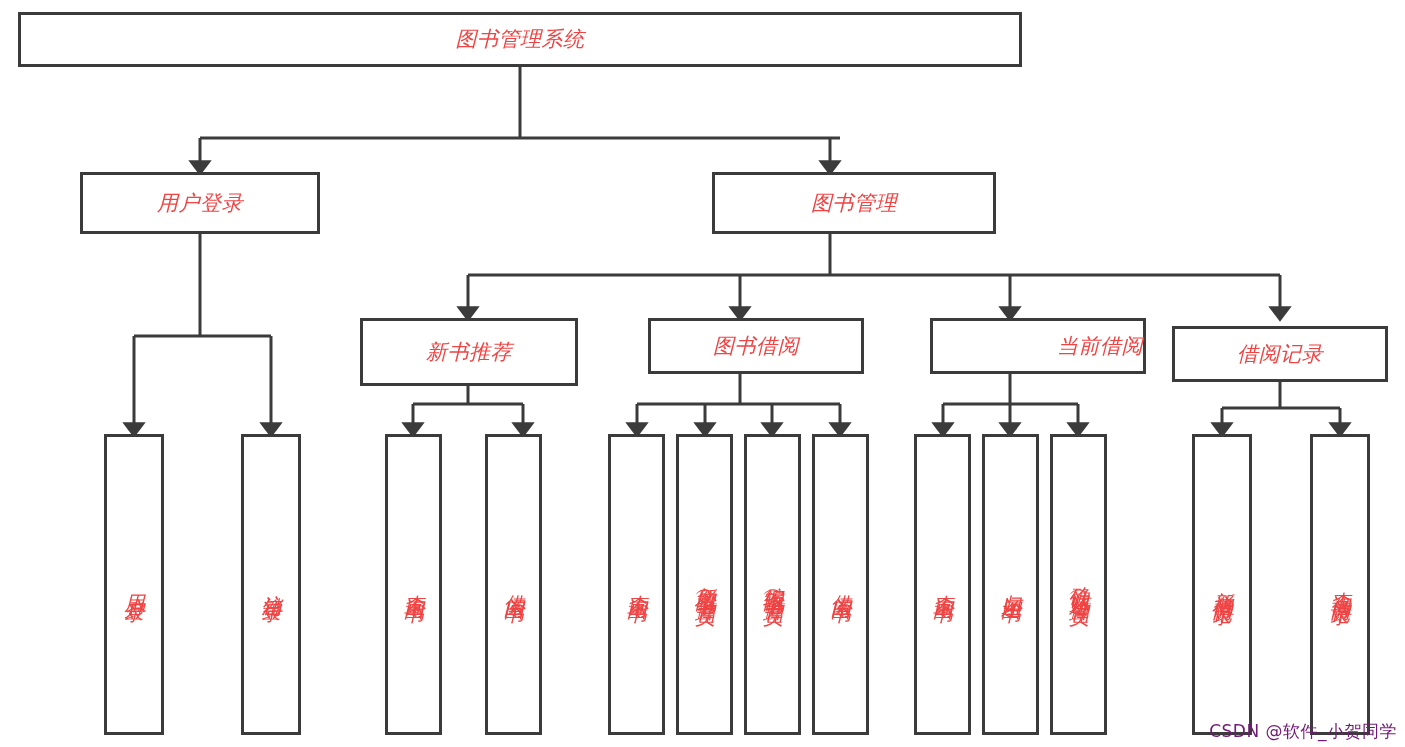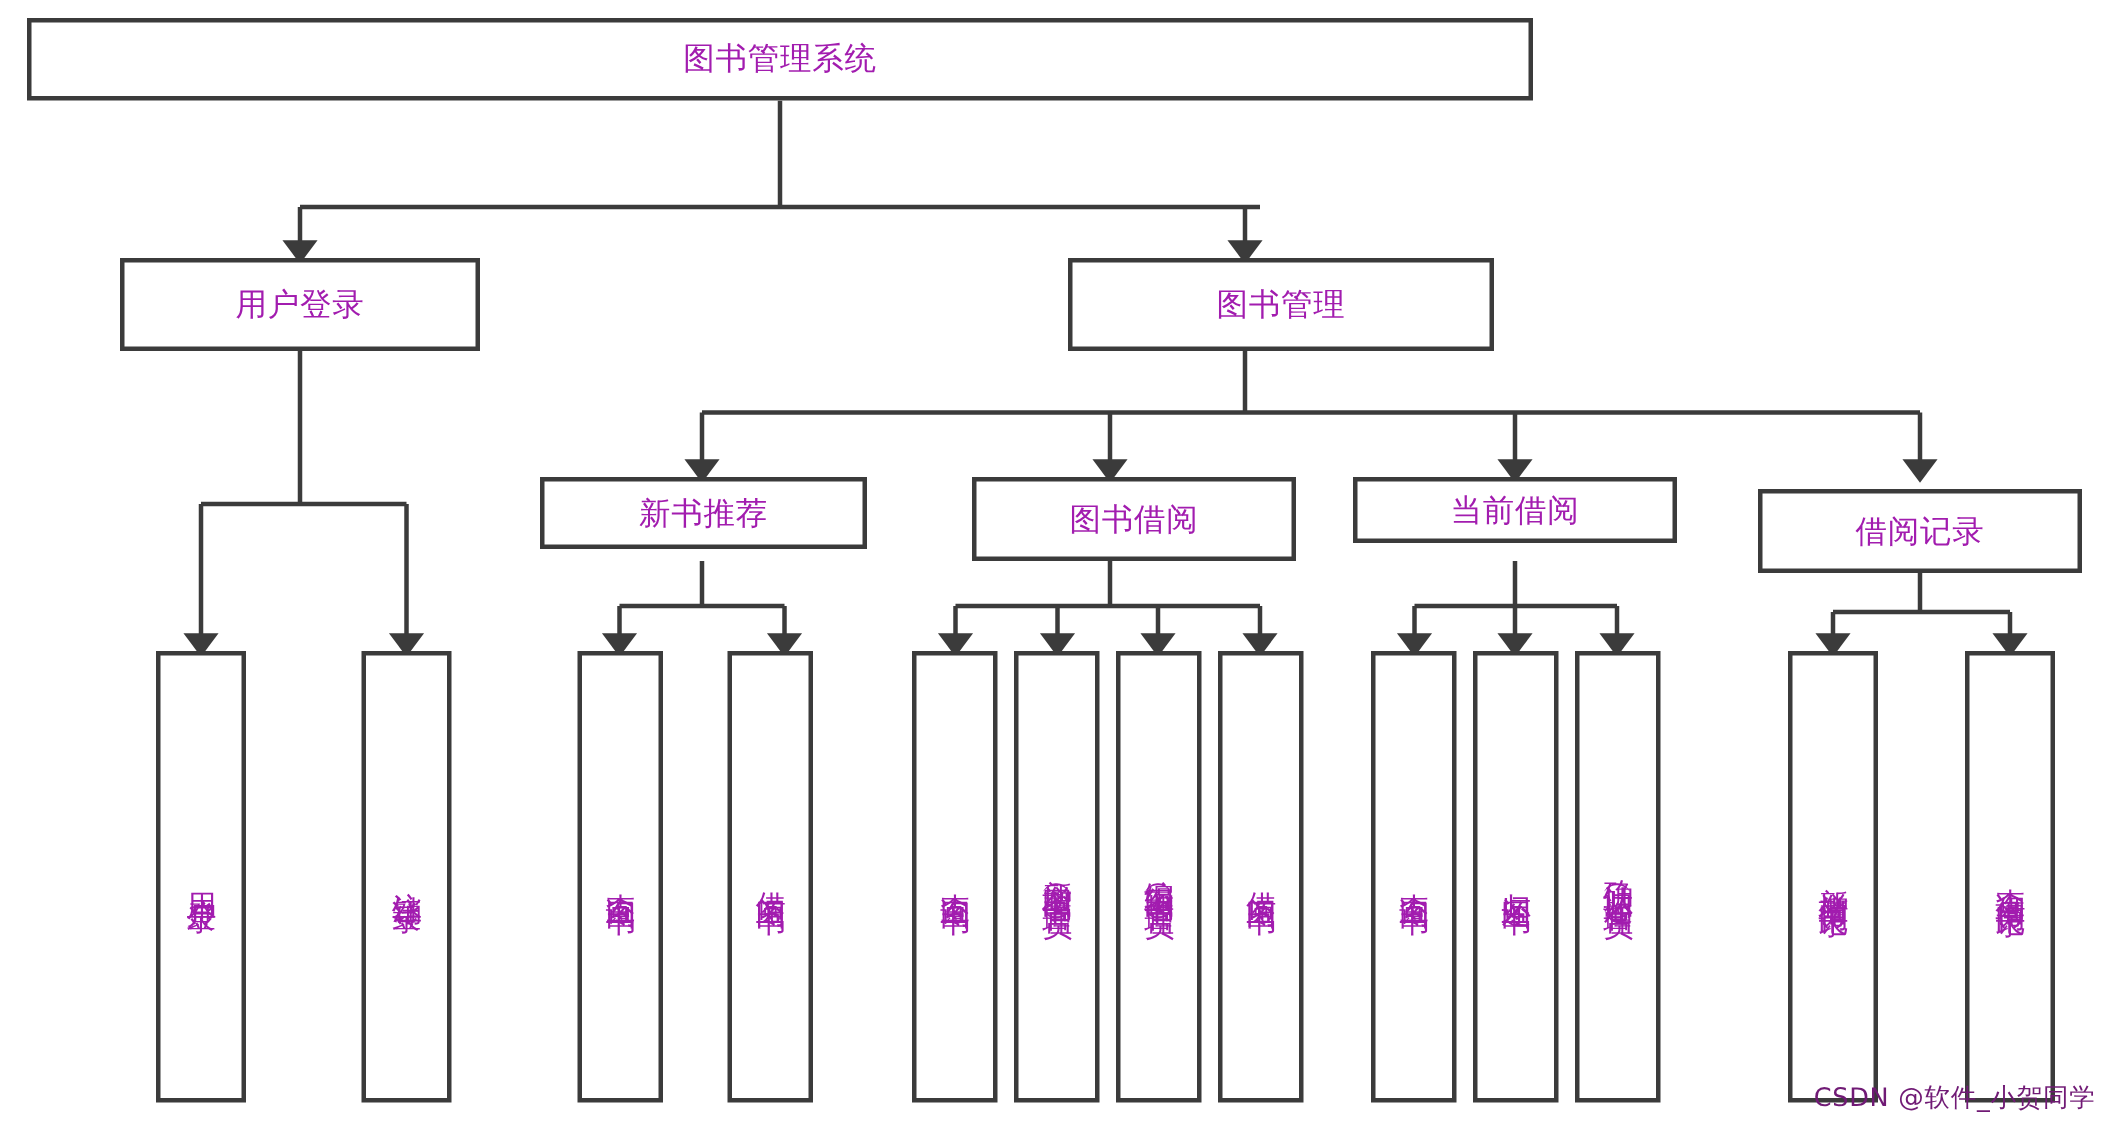--- a/index.html
+++ b/index.html
@@ -24,26 +24,27 @@
   .node-box {
     position: absolute;
     box-sizing: border-box;
     background: #ffffff;
     border: 3px solid #3b3b3b;
     display: flex;
     align-items: center;
     justify-content: center;
   }
   .node-label {
-    color: #a21caf;
+    color: #ef4444;
     font-size: 21px;
     line-height: 1.28;
     letter-spacing: 0.5px;
     text-align: center;
     white-space: nowrap;
+    font-style: italic;
   }
   .node-box.vertical .node-label {
     writing-mode: vertical-rl;
     text-orientation: upright;
     letter-spacing: 3px;
     white-space: nowrap;
     font-size: 20px;
   }
   .connector-layer {
     position: absolute;
@@ -122,27 +123,27 @@
     <span class="node-label">图书管理系统</span>
   </div>
 
   <div class="node-box" style="left:80px; top:172px; width:240px; height:62px;">
     <span class="node-label">用户登录</span>
   </div>
   <div class="node-box" style="left:712px; top:172px; width:284px; height:62px;">
     <span class="node-label">图书管理</span>
   </div>
 
-  <div class="node-box" style="left:360px; top:318px; width:218px; height:48px;">
+  <div class="node-box" style="left:360px; top:318px; width:218px; height:68px;">
     <span class="node-label">新书推荐</span>
   </div>
   <div class="node-box" style="left:632px; top:318px; width:216px; height:56px;margin-left:16px;">
     <span class="node-label">图书借阅</span>
   </div>
-  <div class="node-box" style="left:902px; top:318px; width:216px; height:44px;">
+  <div class="node-box" style="left:930px; top:318px; width:216px; height:56px;justify-content:flex-end;">
     <span class="node-label">当前借阅</span>
   </div>
   <div class="node-box" style="left:1172px; top:326px; width:216px; height:56px;">
     <span class="node-label">借阅记录</span>
   </div>
 
   <div class="node-box vertical" style="left:104px; top:434px; width:60px; height:301px;">
     <span class="node-label">用户登录</span>
   </div>
   <div class="node-box vertical" style="left:241px; top:434px; width:60px; height:301px;">

